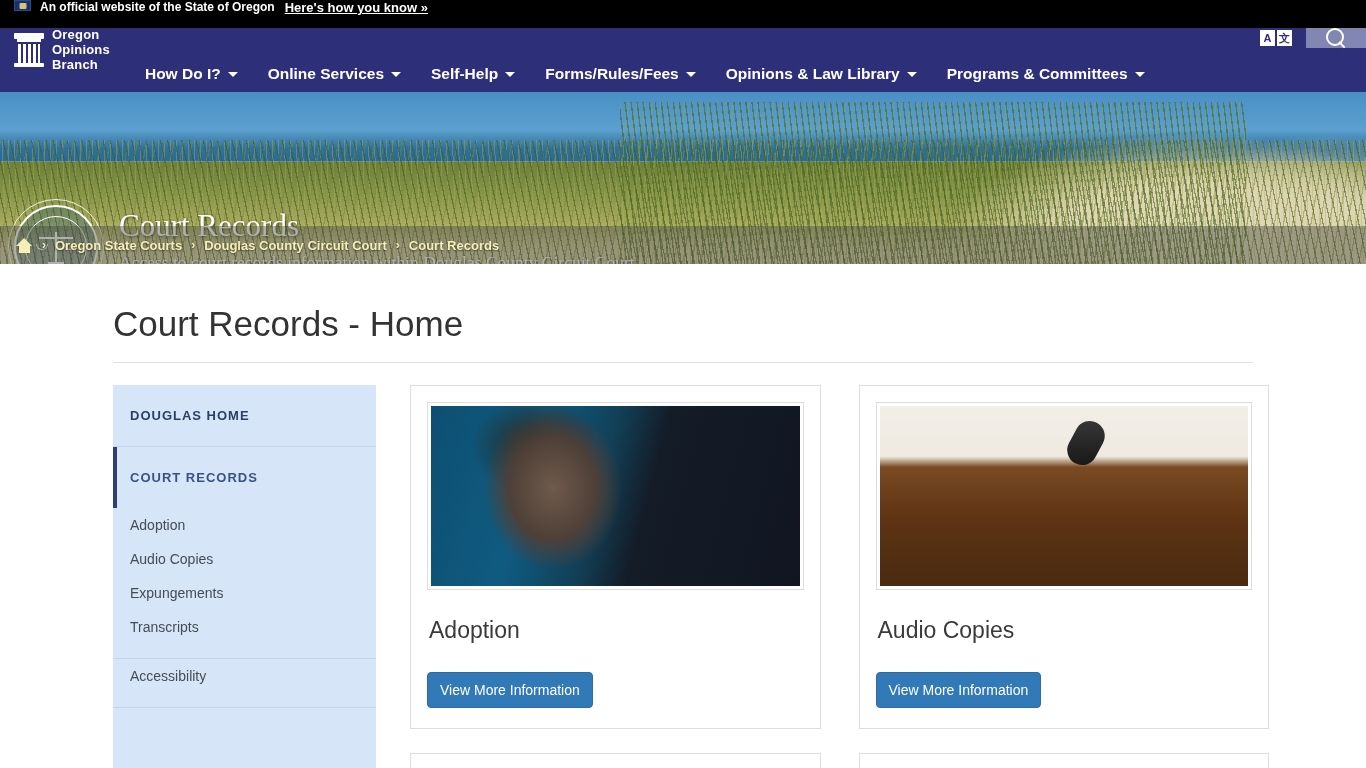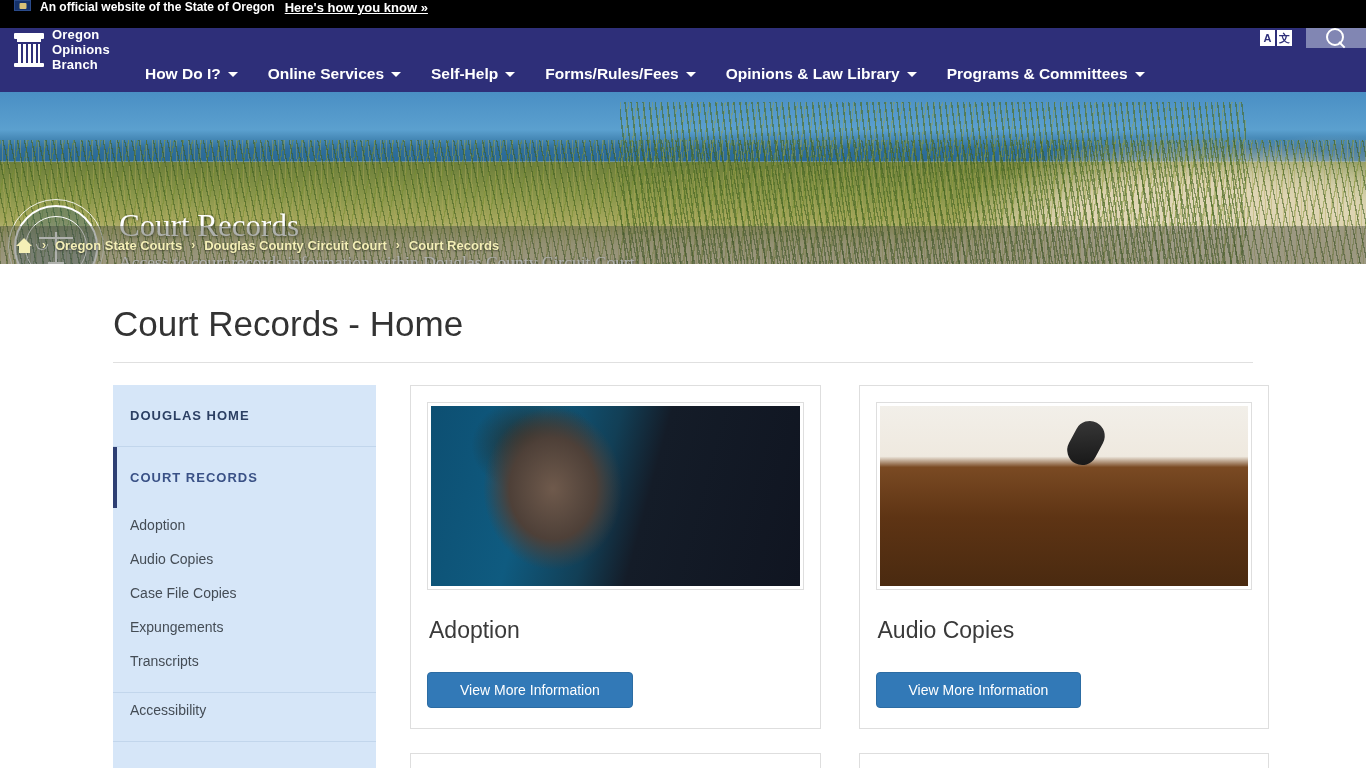--- a/index.html
+++ b/index.html
@@ -208,21 +208,21 @@
   .card-img-frame {
     border: 1px solid #dedede; padding: 3px; background: #fff;
   }
   .card-img { width: 100%; height: 180px; display: block; }
   .card-title {
     font-size: 23px; color: #3a3a3a; font-weight: normal; margin: 27px 0 0 2px;
   }
   .btn-primary {
     margin-top: 28px; display: inline-block;
     background: #3279b7; border: 1px solid #2c6ca3; color: #ffffff;
-    font-size: 14px; padding: 9px 32px; border-radius: 4px; cursor: pointer;
+    font-size: 14px; padding: 9px 12px; border-radius: 4px; cursor: pointer;
     font-family: "Liberation Sans", sans-serif;
   }
 
   
   .photo-adoption {
     background:
       radial-gradient(ellipse 120px 140px at 33% 46%, #6f5a4c 0%, #4e4038 36%, rgba(0,0,0,0) 58%),
       radial-gradient(ellipse 90px 70px at 28% 22%, #2a2419 0%, rgba(42,36,25,0) 70%),
       linear-gradient(105deg, #0d4f72 0%, #0f5b80 28%, #123f56 46%, #141c28 58%, #101521 100%);
   }
@@ -368,21 +368,20 @@
     <nav class="sidebar">
 
       <div class="side-group">
         <div class="side-head">DOUGLAS HOME</div>
       </div>
 
       <div class="side-group links">
         <div class="side-head active">COURT RECORDS</div>
         <div class="side-link">Adoption</div>
         <div class="side-link">Audio Copies</div>
-        <div class="side-link">Case File Copies</div>
         <div class="side-link">Expungements</div>
         <div class="side-link">Transcripts</div>
       </div>
 
       <div class="side-group links">
         <div class="side-link">Accessibility</div>
       </div>
 
     </nav>
 

